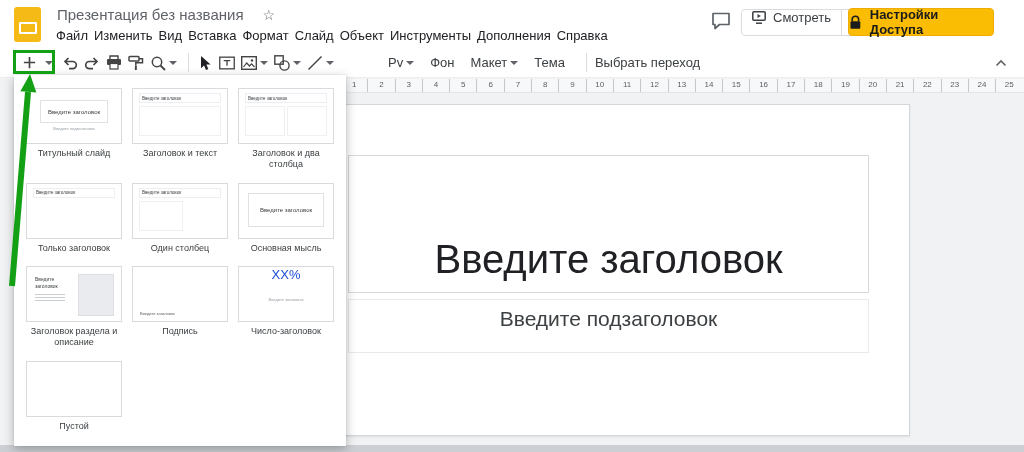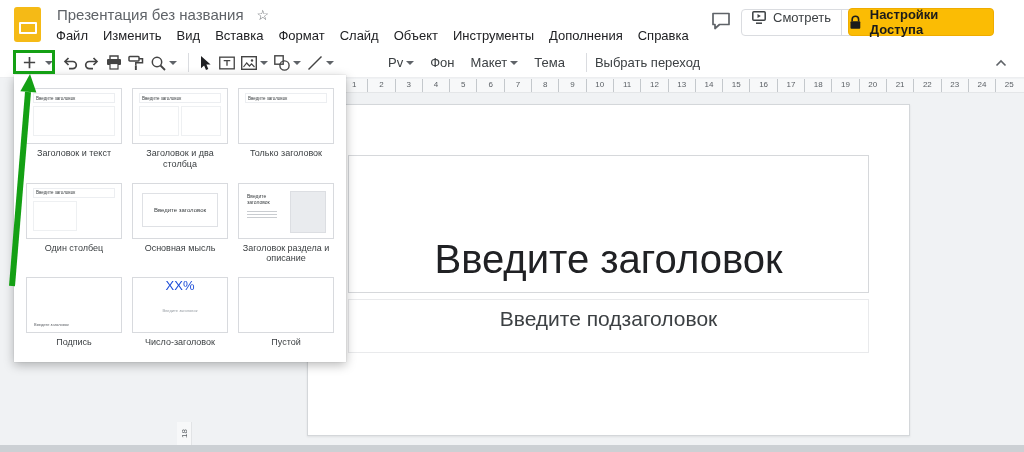--- a/index.html
+++ b/index.html
@@ -3,24 +3,24 @@
 <meta charset="utf-8">
 <style>
   html,body{margin:0;padding:0;background:#fff;}
   #app{position:relative;width:1024px;height:452px;background:#fff;overflow:hidden;
        font-family:"Liberation Sans","DejaVu Sans",sans-serif;-webkit-font-smoothing:antialiased;}
 
   
   .header{position:absolute;top:0;left:0;right:0;height:48px;background:#fff;z-index:10;}
   .app-icon{position:absolute;left:14px;top:7px;width:27px;height:35px;background:#f5ba16;border-radius:3px;}
   .app-icon-inner{position:absolute;left:5px;top:15px;width:14px;height:8px;border:2px solid #fff;border-radius:1px;}
-  .title-row{position:absolute;left:57px;top:6px;display:flex;align-items:center;gap:13px;}
+  .title-row{position:absolute;left:57px;top:6px;display:flex;align-items:center;gap:19px;}
   .doc-title{font-size:15px;color:#5f6368;}
   .star{font-size:14px;color:#5f6368;line-height:1;}
-  .menu-row{position:absolute;left:56px;top:28px;display:flex;gap:15px;font-size:13px;color:#202124;}
+  .menu-row{position:absolute;left:56px;top:28px;display:flex;gap:6px;font-size:13px;color:#202124;}
   .menu{cursor:default;}
   .comment-btn{position:absolute;left:710px;top:11px;width:22px;height:20px;display:flex;align-items:center;justify-content:center;}
   .btn-watch{position:absolute;left:741px;top:9px;height:27px;display:flex;align-items:flex-start;background:#fff;
              border:1px solid #dadce0;border-radius:4px;box-sizing:border-box;}
   .watch-main{display:flex;align-items:center;gap:7px;padding:0 10px;font-size:13px;color:#3c4043;}
   .watch-divider{width:1px;height:25px;background:#dadce0;}
   .watch-caret{width:21px;display:flex;justify-content:center;align-items:center;height:100%;}
   .btn-share{position:absolute;left:848px;top:8px;width:146px;height:28px;background:#fbbc04;border:1px solid #efac00;
              border-radius:4px;display:flex;align-items:center;justify-content:center;gap:8px;
              font-size:13px;font-weight:700;color:#1b1b1b;box-sizing:border-box;}
@@ -275,20 +275,29 @@
         <span>Введите подзаголовок</span>
       </div>
     </div>
     <div class="vruler">
       <span class="vnum">18</span>
     </div>
   </div>
 
   <div class="panel">
 
+    <div class="lp-item">
+      <div class="thumb">
+        <div class="box-title">
+          <span class="mt">Введите заголовок</span>
+        </div>
+        <div class="sub-under">Введите подзаголовок</div>
+      </div>
+      <div class="lp-label">Титульный слайд</div>
+    </div>
 
 
     <div class="lp-item">
       <div class="thumb">
         <div class="strip">
             <span class="mt5">Введите заголовок</span>
           </div>
         <div class="body-box"></div>
       </div>
       <div class="lp-label">Заголовок и текст</div>

